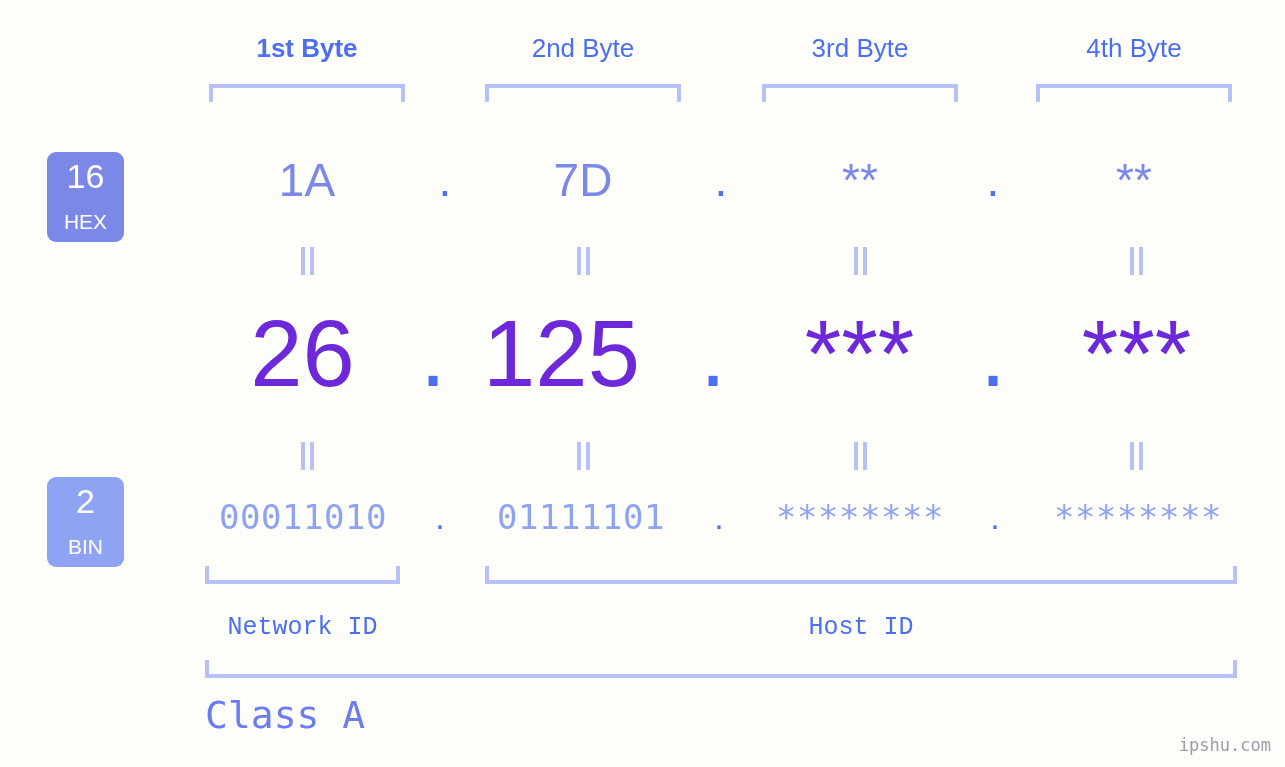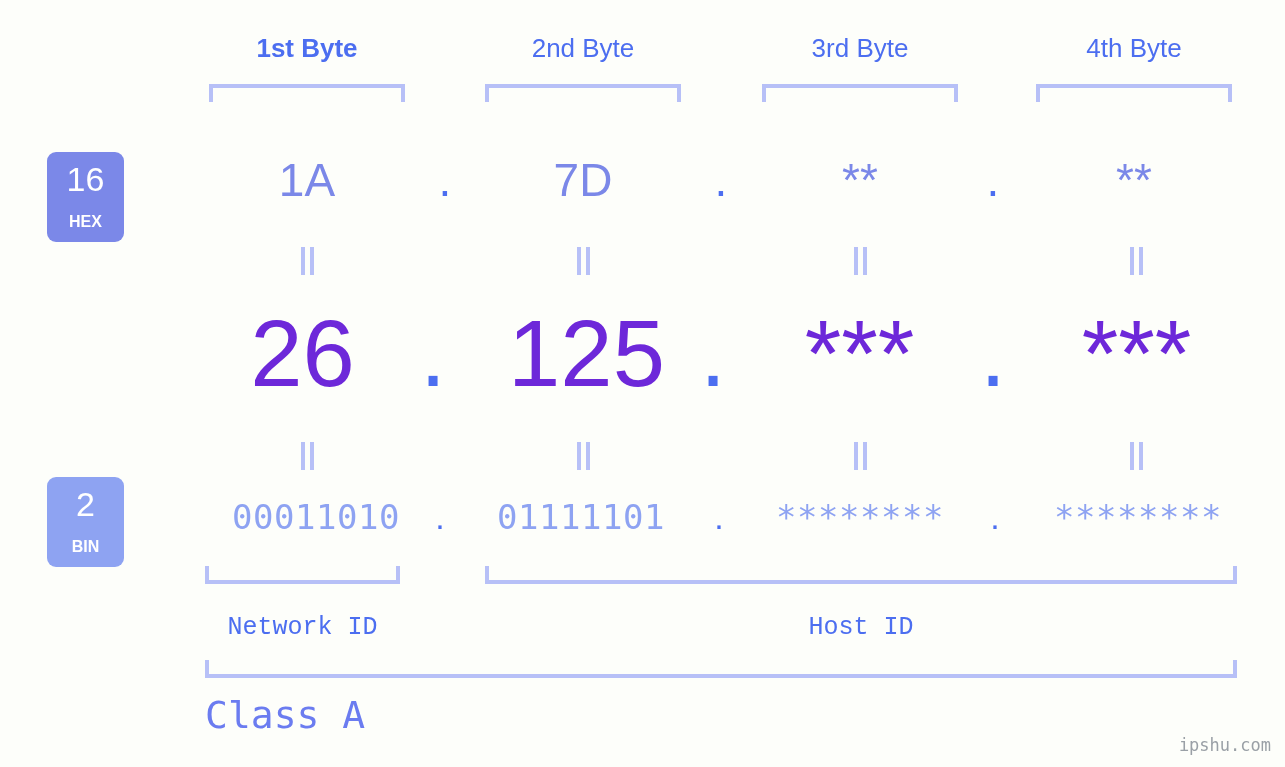--- a/index.html
+++ b/index.html
@@ -67,22 +67,22 @@
     align-items: center;
     justify-content: center;
     line-height: 1;
   }
   .badge .num {
     font-size: 34px;
     font-weight: 400;
     line-height: 1.02;
   }
   .badge .nm {
-    font-size: 16px;
-    font-weight: 700;
+    font-size: 21px;
+    font-weight: 400;
     line-height: 1.25;
     margin-top: 15px;
   }
   #badge-hex { top: 152px; height: 90px; background: #7b88e8; }
   #badge-dec { top: 313px; height: 90px; background: #8492ee; }
   #badge-bin { top: 477px; height: 90px; background: #8ea3f2; }
 
   
   .val {
     position: absolute;
@@ -250,21 +250,21 @@
     </div>
   <div class="eq r1" style="left:1125px;">
       <i></i>
       <i></i>
     </div>
 
   <div class="dec-row">
     <div class="val" style="left:200px; width:205px;">26</div>
     <div class="dot" style="left:393px; width:80px;">.</div>
 
-    <div class="val" style="left:479px; width:215px;">125</div>
+    <div class="val" style="left:454px; width:215px;">125</div>
     <div class="dot" style="left:673px; width:80px;">.</div>
 
     <div class="val" style="left:752px; width:215px;">***</div>
     <div class="dot" style="left:953px; width:80px;">.</div>
 
     <div class="val" style="left:1029px; width:215px;">***</div>
   </div>
 
   <div class="eq r2" style="left:296px;">
       <i></i>
@@ -277,21 +277,21 @@
   <div class="eq r2" style="left:849px;">
       <i></i>
       <i></i>
     </div>
   <div class="eq r2" style="left:1125px;">
       <i></i>
       <i></i>
     </div>
 
   <div class="bin-row">
-    <div class="val" style="left:218px; width:196px;">00011010</div>
+    <div class="val" style="left:205px; width:196px;">00011010</div>
     <div class="dot" style="left:400px; width:80px;">.</div>
 
     <div class="val" style="left:483px; width:196px;">01111101</div>
     <div class="dot" style="left:679px; width:80px;">.</div>
 
     <div class="val" style="left:762px; width:196px;">********</div>
     <div class="dot" style="left:955px; width:80px;">.</div>
 
     <div class="val" style="left:1040px; width:196px;">********</div>
   </div>

